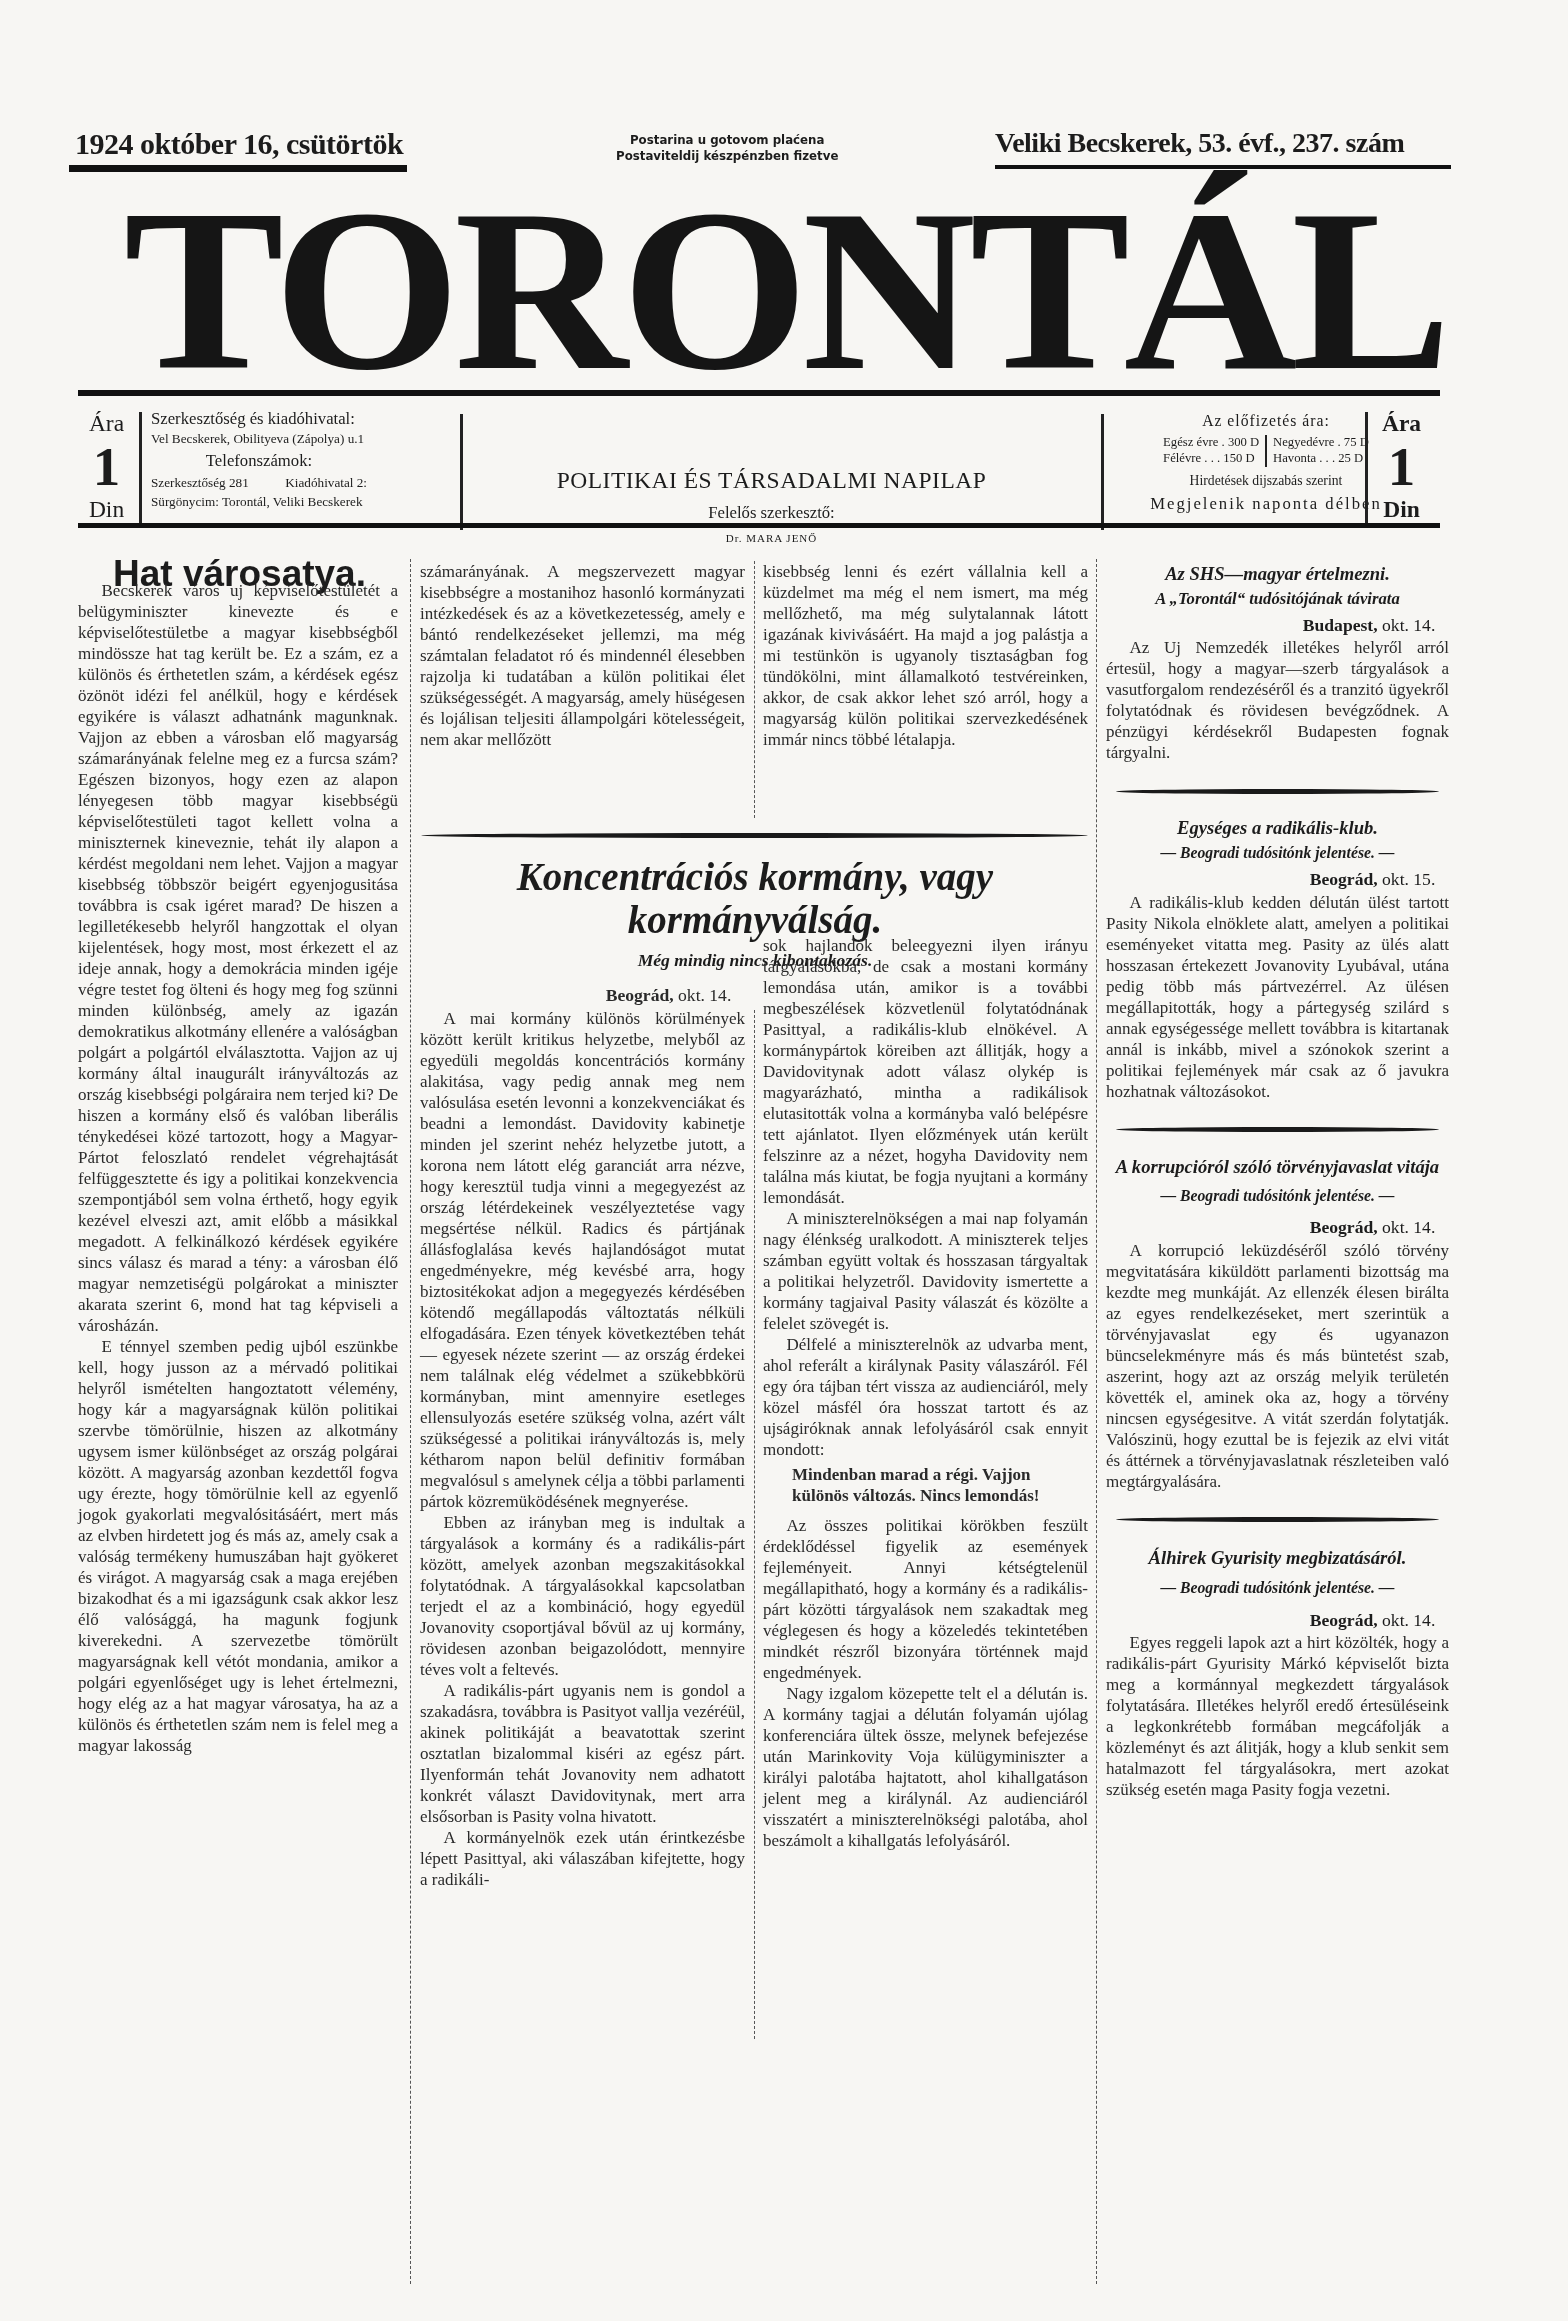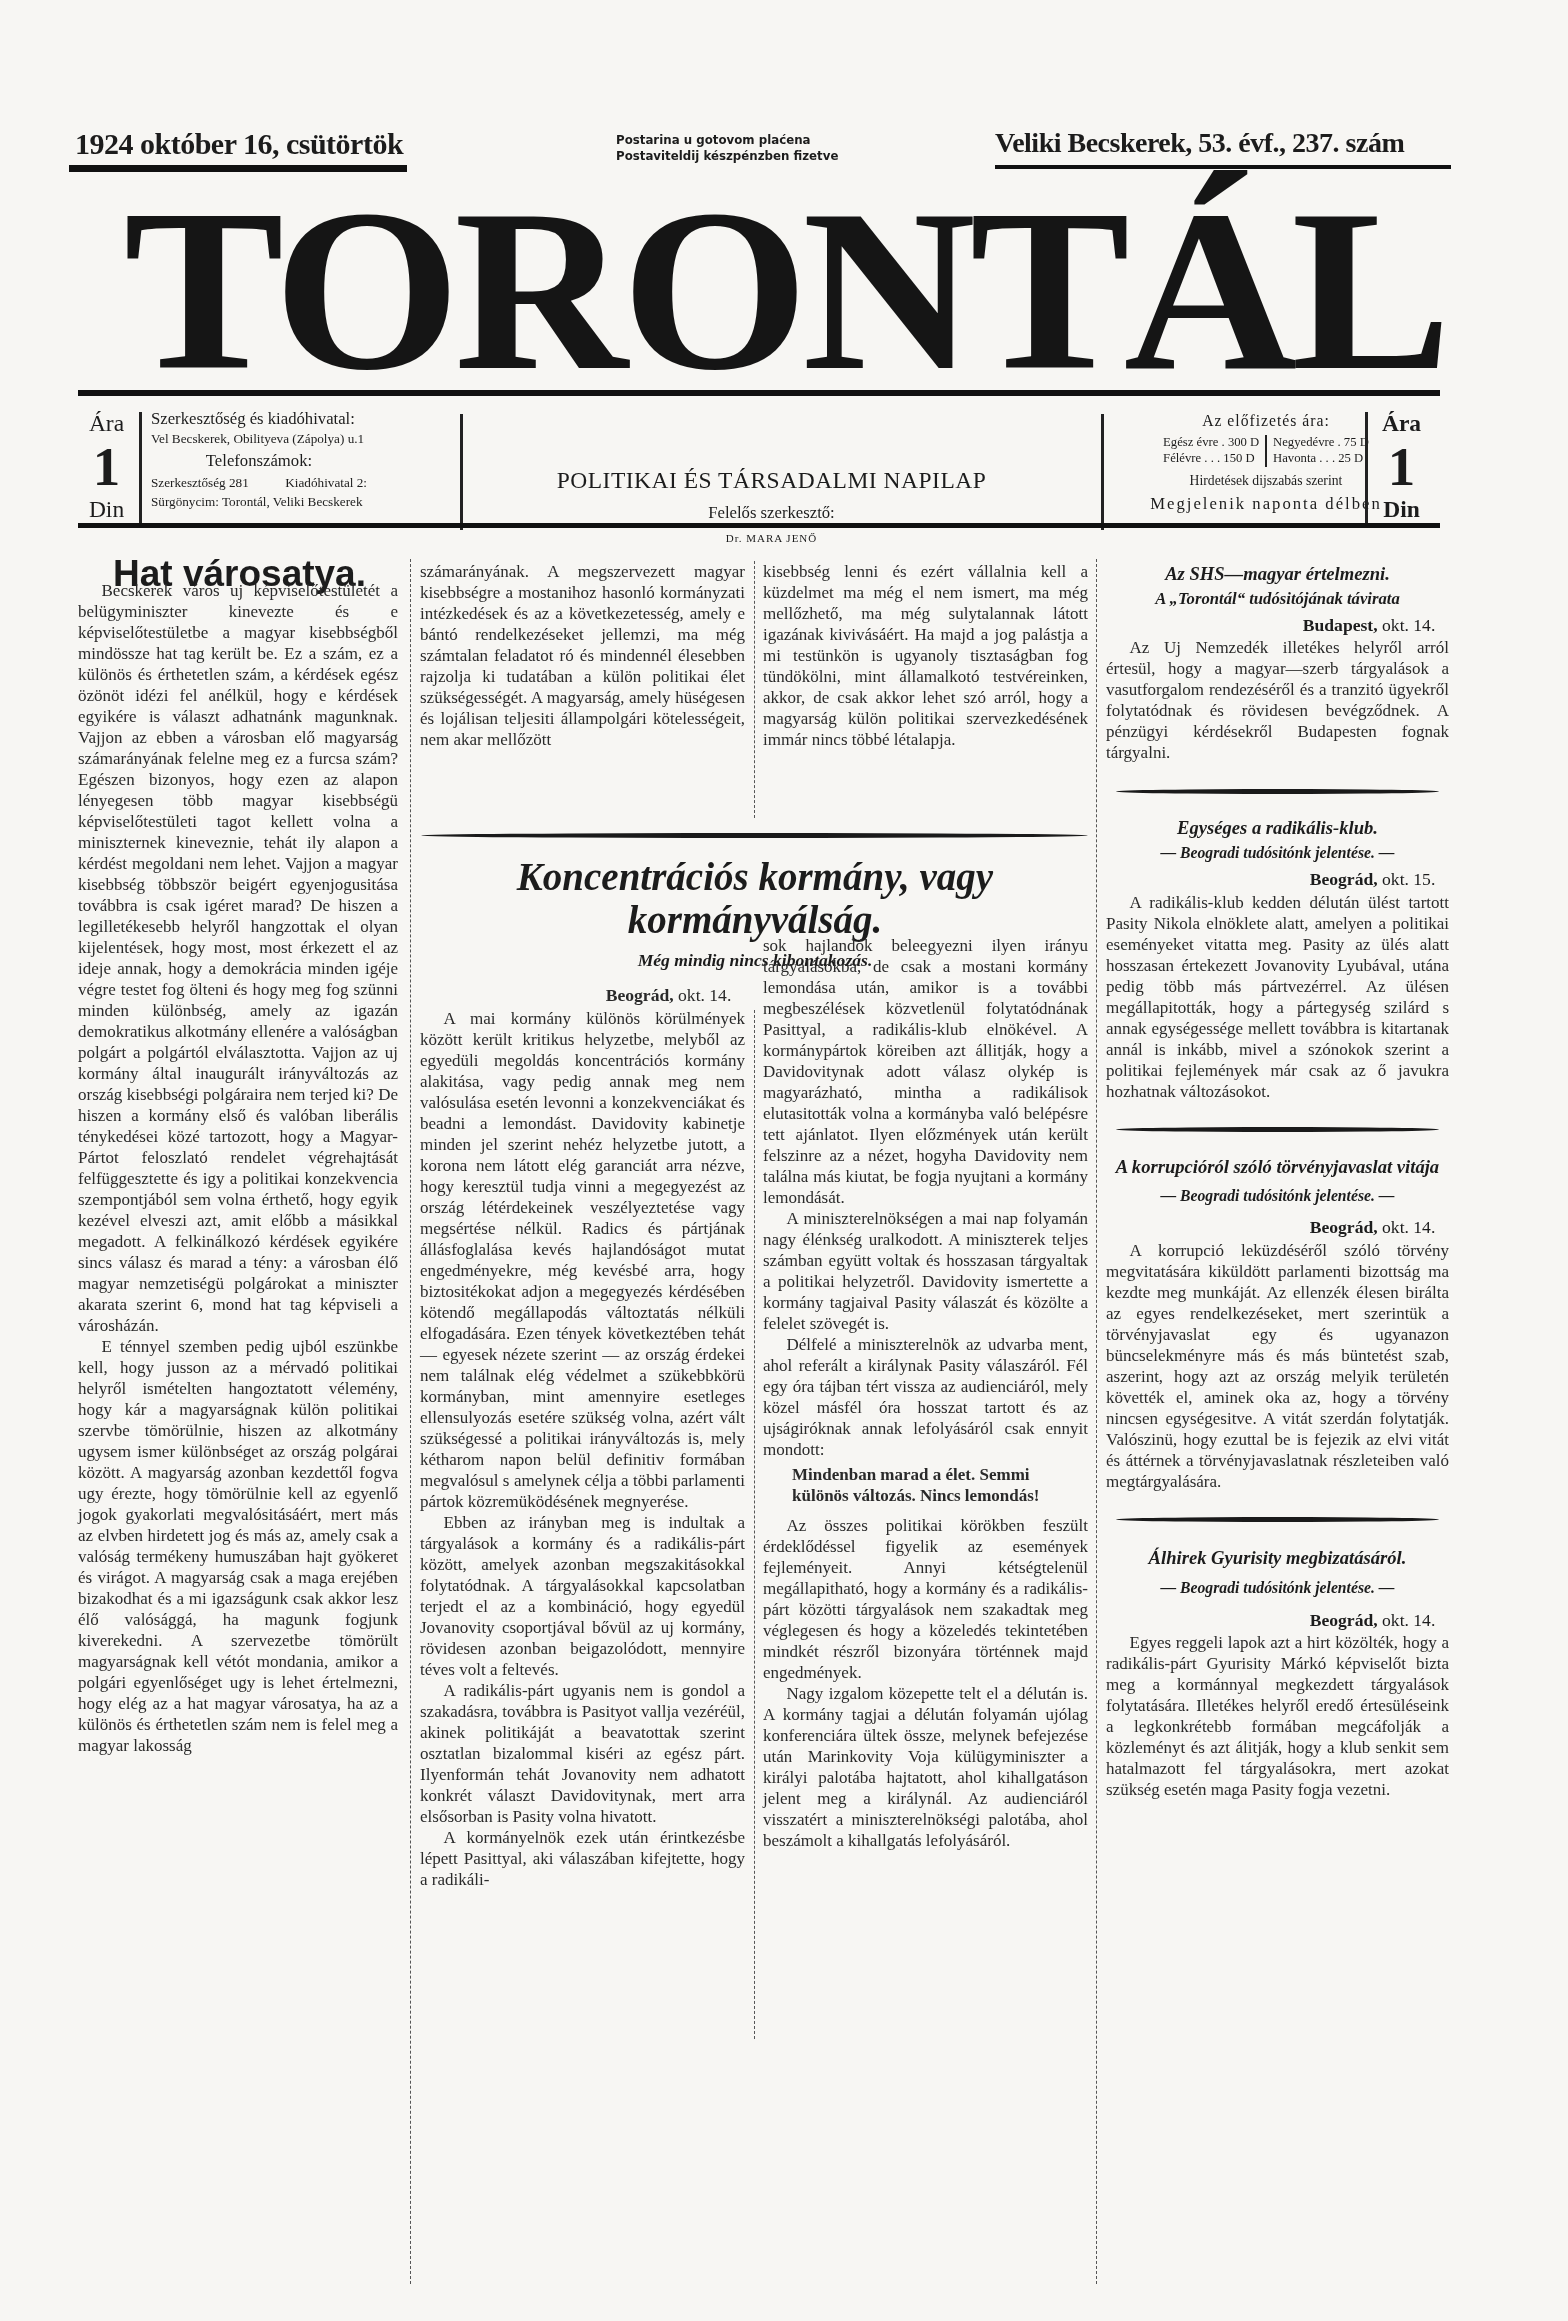--- a/index.html
+++ b/index.html
@@ -1,21 +1,21 @@
 <!DOCTYPE html>
 <html><head>
 <meta charset="utf-8">
 <style>
   html, body { margin:0; padding:0; }
   body { width:1568px; height:2322px; background:#f7f6f3; color:#1c1c1c; position:relative; overflow:hidden;
          font-family:"Liberation Serif","DejaVu Serif",serif; }
   .abs { position:absolute; }
   .topline { top:127px; font-family:"Liberation Serif",serif; font-weight:bold; font-size:30px; letter-spacing:-0.5px; white-space:nowrap; }
   .topbar { height:6.9px; background:#111; }
-  .postal { left:616px; top:133px; font-family:"DejaVu Sans",sans-serif; font-weight:bold; font-size:11.8px; line-height:15.7px; text-align:left; }
+  .postal { left:616px; top:133px; font-family:"DejaVu Sans",sans-serif; font-weight:bold; font-size:11.8px; line-height:15.7px; text-align:center; }
   .masthead { left:108px; top:192px; width:1353px; height:196px; font-family:"Liberation Serif",serif; font-weight:bold;
               font-size:231px; line-height:196px; letter-spacing:-5.9px; text-align:center; color:#151515; transform:scaleX(1.04); }
   .rule-thick { background:#111; height:5.9px; }
   .infobox { top:404px; height:125px; }
   .vline { background:#222; width:2.9px; }
   .price { text-align:center; font-size:23.5px; line-height:27.4px; }
   .price .big { font-size:55px; font-weight:bold; line-height:59px; }
   .small { font-size:13.7px; line-height:19.6px; }
   .col { font-size:17px; line-height:21px; text-align:justify; hyphens:manual; color:#2a2a2a; }
   .col p { margin:0; text-indent:23.5px; }
@@ -127,21 +127,21 @@
   <p>A mai kormány különös körülmények között került kritikus helyzetbe, melyből az egyedüli megoldás koncentrációs kormány alakitása, vagy pedig annak meg nem valósulása esetén levonni a konzekvenciákat és beadni a lemondást. Davidovity kabinetje minden jel szerint nehéz helyzetbe jutott, a korona nem látott elég garanciát arra nézve, hogy keresztül tudja vinni a megegyezést az ország létérdekeinek veszélyeztetése vagy megsértése nélkül. Radics és pártjának állásfoglalása kevés hajlandóságot mutat engedményekre, még kevésbé arra, hogy biztositékokat adjon a megegyezés kérdésében kötendő megállapodás változtatás nélküli elfogadására. Ezen tények következtében tehát — egyesek nézete szerint — az ország érdekei nem találnak elég védelmet a szükebbkörü kormányban, mint amennyire esetleges ellensulyozás esetére szükség volna, azért vált szükségessé a politikai irányváltozás is, mely kétharom napon belül definitiv formában megvalósul s amelynek célja a többi parlamenti pártok közremüködésének megnyerése.</p>
   <p>Ebben az irányban meg is indultak a tárgyalások a kormány és a radikális-párt között, amelyek azonban megszakitásokkal folytatódnak. A tárgyalásokkal kapcsolatban terjedt el az a kombináció, hogy egyedül Jovanovity csoportjával bővül az uj kormány, rövidesen azonban beigazolódott, mennyire téves volt a feltevés.</p>
   <p>A radikális-párt ugyanis nem is gondol a szakadásra, továbbra is Pasityot vallja vezéréül, akinek politikáját a beavatottak szerint osztatlan bizalommal kiséri az egész párt. Ilyenformán tehát Jovanovity nem adhatott konkrét választ Davidovitynak, mert arra elsősorban is Pasity volna hivatott.</p>
   <p>A kormányelnök ezek után érintkezésbe lépett Pasittyal, aki válaszában kifejtette, hogy a radikáli-</p>
 </div>
 <div class="abs colrule" style="left:754px; top:1010px; height:1029px;"></div>
 <div class="abs col" style="left:763px; top:935px; width:325px;">
   <p class="noindent">sok hajlandók beleegyezni ilyen irányu tárgyalásokba, de csak a mostani kormány lemondása után, amikor is a további megbeszélések közvetlenül folytatódnának Pasittyal, a radikális-klub elnökével. A kormánypártok köreiben azt állitják, hogy a Davidovitynak adott válasz olykép is magyarázható, mintha a radikálisok elutasitották volna a kormányba való belépésre tett ajánlatot. Ilyen előzmények után került felszinre az a nézet, hogyha Davidovity nem találna más kiutat, be fogja nyujtani a kormány lemondását.</p>
   <p>A miniszterelnökségen a mai nap folyamán nagy élénkség uralkodott. A miniszterek teljes számban együtt voltak és hosszasan tárgyaltak a politikai helyzetről. Davidovity ismertette a kormány tagjaival Pasity válaszát és közölte a felelet szövegét is.</p>
   <p>Délfelé a miniszterelnök az udvarba ment, ahol referált a királynak Pasity válaszáról. Fél egy óra tájban tért vissza az audienciáról, mely közel másfél óra hosszat tartott és az ujságiróknak annak lefolyásáról csak ennyit mondott:</p>
-  <div class="bold-quote" style="margin:3.9px 0 7.8px;">Mindenban marad a élet. Semmi különös változás. Nincs lemondás!</div>
+  <div class="bold-quote" style="margin:3.9px 0 7.8px;">Mindenban marad a régi. Vajjon különös változás. Nincs lemondás!</div>
   <p>Az összes politikai körökben feszült érdeklődéssel figyelik az események fejleményeit. Annyi kétségtelenül megállapitható, hogy a kormány és a radikális-párt közötti tárgyalások nem szakadtak meg véglegesen és hogy a közeledés tekintetében mindkét részről bizonyára történnek majd engedmények.</p>
   <p>Nagy izgalom közepette telt el a délután is. A kormány tagjai a délután folyamán ujólag konferenciára ültek össze, melynek befejezése után Marinkovity Voja külügyminiszter a királyi palotába hajtatott, ahol kihallgatáson jelent meg a királynál. Az audienciáról visszatért a miniszterelnökségi palotába, ahol beszámolt a kihallgatás lefolyásáról.</p>
 </div>
 
 <div class="abs colrule" style="left:1096px; top:559px; height:1725px;"></div>
 
 <div class="abs" style="left:1106px; top:561px; width:343px;">
 
   <div>
     <div class="hl-italic" style="font-size:18.6px; line-height:25.5px;">Az SHS—magyar értelmezni.</div>

